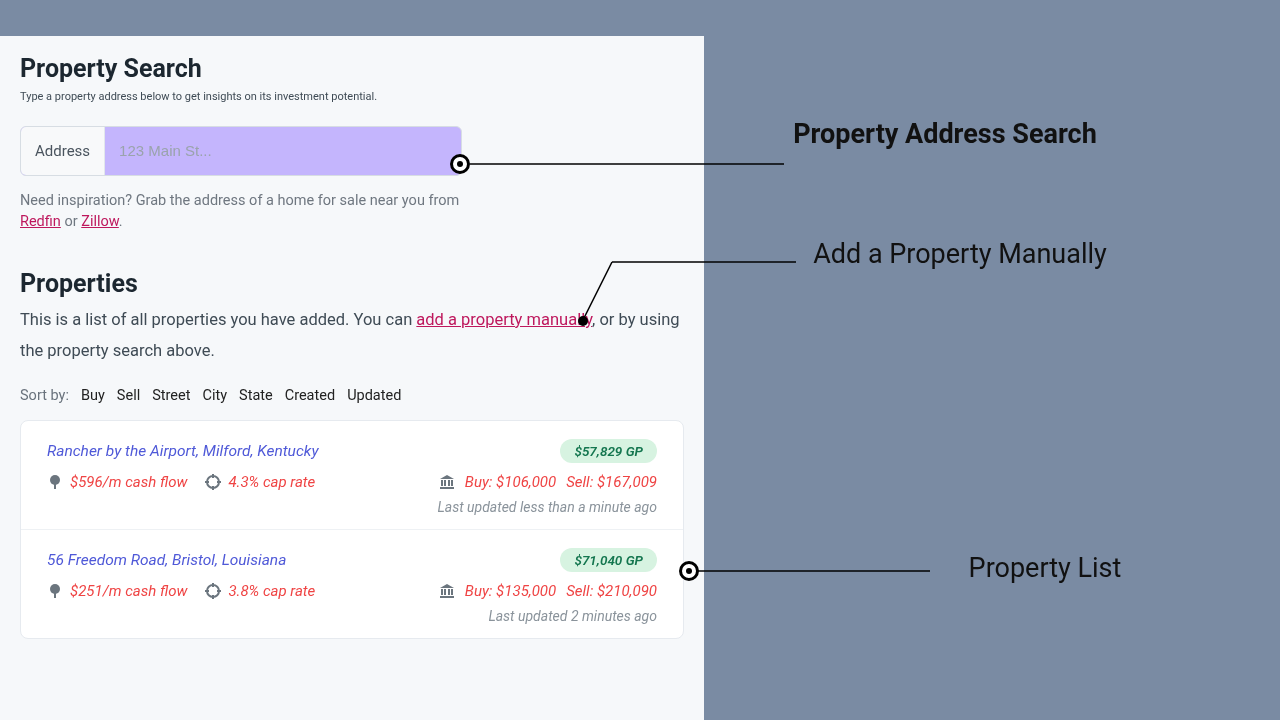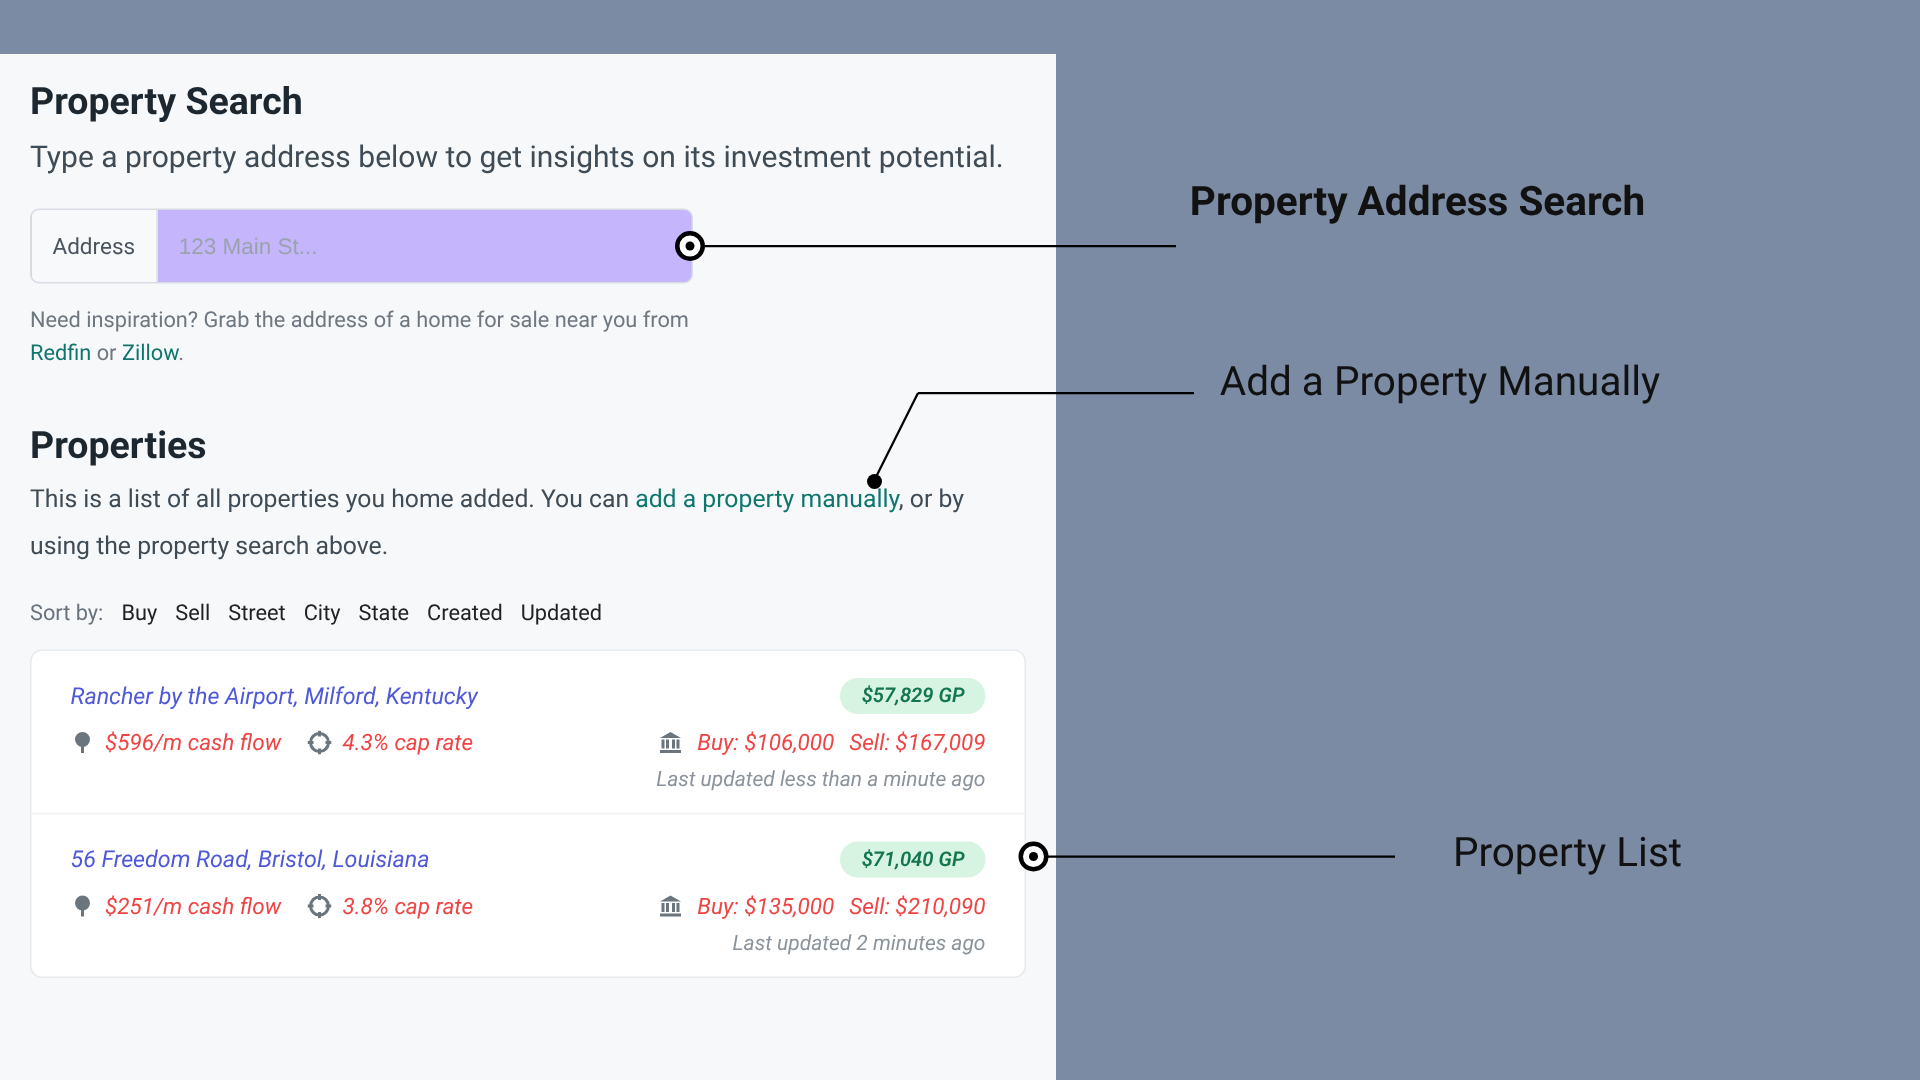--- a/index.html
+++ b/index.html
@@ -20,21 +20,21 @@
     padding: 18px 20px 0 20px;
     overflow: hidden;
   }
   h1.heading {
     font-size: 25px;
     font-weight: 700;
     color: #1c2730;
     margin-bottom: 6px;
   }
   .subtext {
-    font-size: 20px;
+    font-size: 11px;
     color: #3f4b55;
     line-height: 1.5;
     margin-bottom: 20px;
   }
   .address-box {
     display: flex;
     align-items: stretch;
     width: 442px;
     height: 50px;
     border: 1px solid #d7dde3;
@@ -61,21 +61,21 @@
     background: transparent;
   }
   .address-input::placeholder { color: #9aa3ac; }
   .hint-text {
     margin-top: 14px;
     font-size: 14.5px;
     color: #6f7780;
     line-height: 1.5;
     max-width: 440px;
   }
-  .link { color: #0f766e; cursor: pointer; }
+  .link { color: #be185d; cursor: pointer; text-decoration: underline; }
   .section2 { margin-top: 36px; }
   .desc2 {
     font-size: 16.5px;
     color: #3f4b55;
     line-height: 1.9;
     margin-bottom: 20px;
   }
   .sort-row {
     display: flex;
     gap: 12px;
@@ -186,21 +186,21 @@
     <input class="address-input" type="text" placeholder="123 Main St..." style="">
   </div>
 
   <p class="hint-text">
     <span>Need inspiration? Grab the address of a home for sale near you from </span><span class="link">Redfin</span><span> or </span><span class="link">Zillow</span><span>.</span>
   </p>
 
   <div class="section2">
     <h1 class="heading">Properties</h1>
     <p class="desc2">
-      <span>This is a list of all properties you home added. You can </span><span class="link">add a property manually</span><span>, or by using the property search above.</span>
+      <span>This is a list of all properties you have added. You can </span><span class="link">add a property manually</span><span>, or by using the property search above.</span>
     </p>
 
     <div class="sort-row">
       <span class="sort-label">Sort by:</span>
       <span class="sort-opt">Buy</span>
       <span class="sort-opt">Sell</span>
       <span class="sort-opt">Street</span>
       <span class="sort-opt">City</span>
       <span class="sort-opt">State</span>
       <span class="sort-opt">Created</span>

